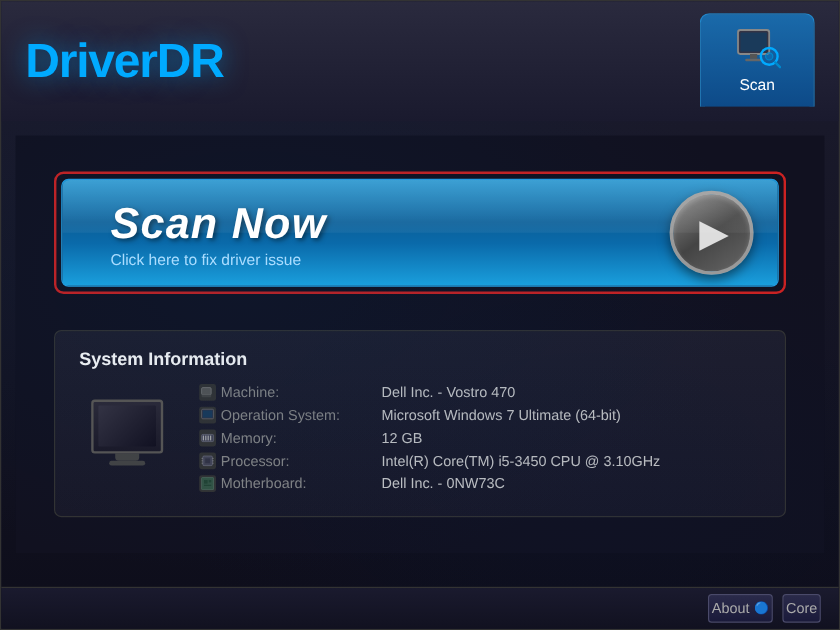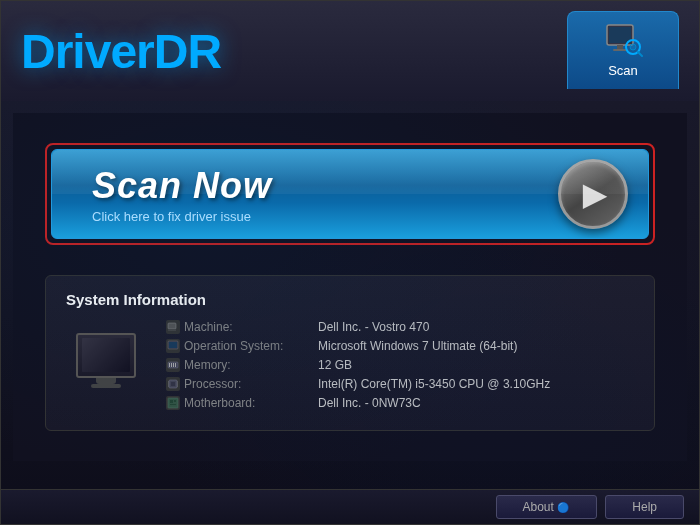--- a/index.html
+++ b/index.html
@@ -59,21 +59,21 @@
       padding-left: 20px;
       position: relative;
     }
 
     .logo-area {
       flex: 0 0 auto;
       margin-right: 20px;
     }
 
     .logo-text {
-      font-size: 48px;
+      font-size: 40px;
       font-weight: bold;
       color: #00aaff;
       font-family: Arial Black, sans-serif;
       text-shadow: 0 0 20px rgba(0, 170, 255, 0.5);
       letter-spacing: -1px;
     }
 
     
     .nav-tabs {
       display: flex;
@@ -82,21 +82,21 @@
       right: 20px;
       top: 10px;
       gap: 4px;
     }
 
     .nav-tab {
       display: flex;
       flex-direction: column;
       align-items: center;
       justify-content: center;
-      width: 112px;
+      width: 96px;
       height: 78px;
       background: linear-gradient(180deg, #3a3a4e 0%, #2a2a3e 100%);
       border-radius: 8px 8px 0 0;
       cursor: pointer;
       border: 1px solid #444;
       border-bottom: none;
       color: #ccc;
       font-size: 13px;
       padding-bottom: 5px;
       position: relative;
@@ -306,21 +306,21 @@
       border-top: 1px solid #333;
       display: flex;
       align-items: center;
       justify-content: flex-end;
       padding: 0 15px;
       gap: 8px;
     }
 
     .footer-btn {
       height: 24px;
-      padding: 0 26px;
+      padding: 0 2px;
       background: linear-gradient(180deg, #2a2a4a 0%, #1a1a3a 100%);
       border: 1px solid #4a4a6a;
       border-radius: 3px;
       color: #aaa;
       font-size: 12px;
       cursor: pointer;
       display: flex;
       align-items: center;
       gap: 4px;
     }
@@ -475,17 +475,17 @@
     </div>
 
   </div>
 
   <div class="footer">
     <div class="footer-btn">
       <span>About</span>
       <span style="font-size:10px;">🔵</span>
     </div>
     <div class="footer-btn">
-      <span>Help</span>
+      <span>Core</span>
     </div>
   </div>
 
 </div>
 
 </body></html>

